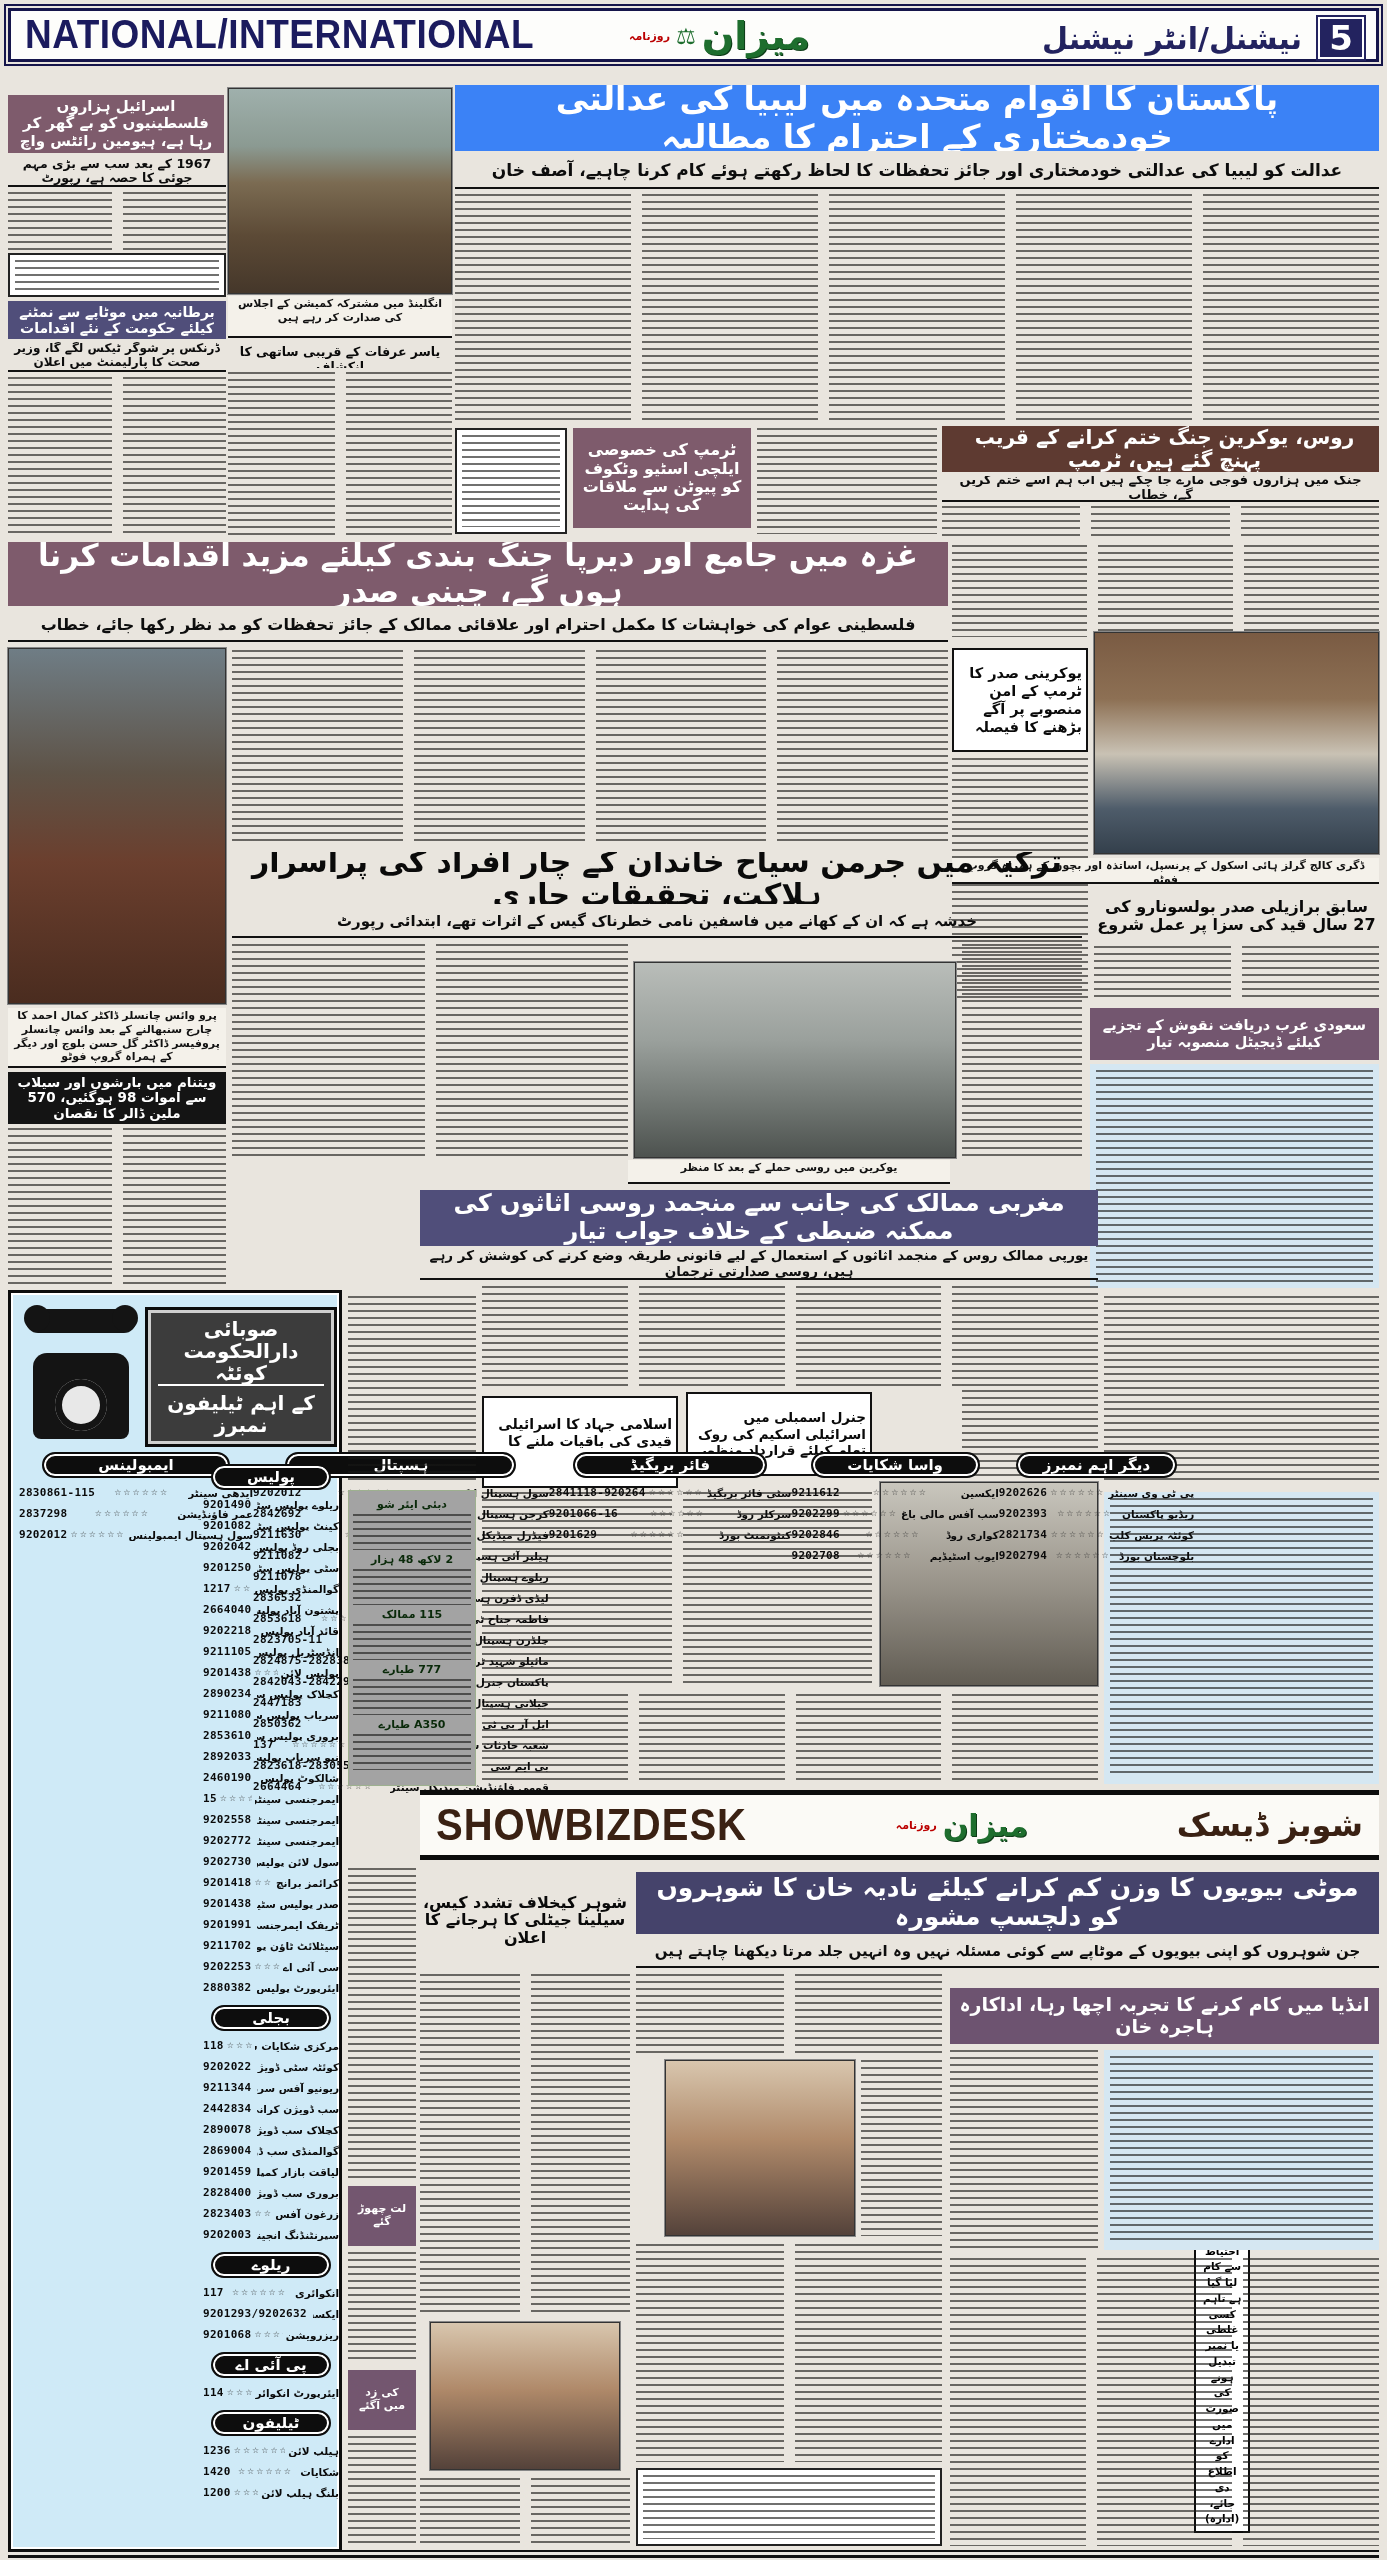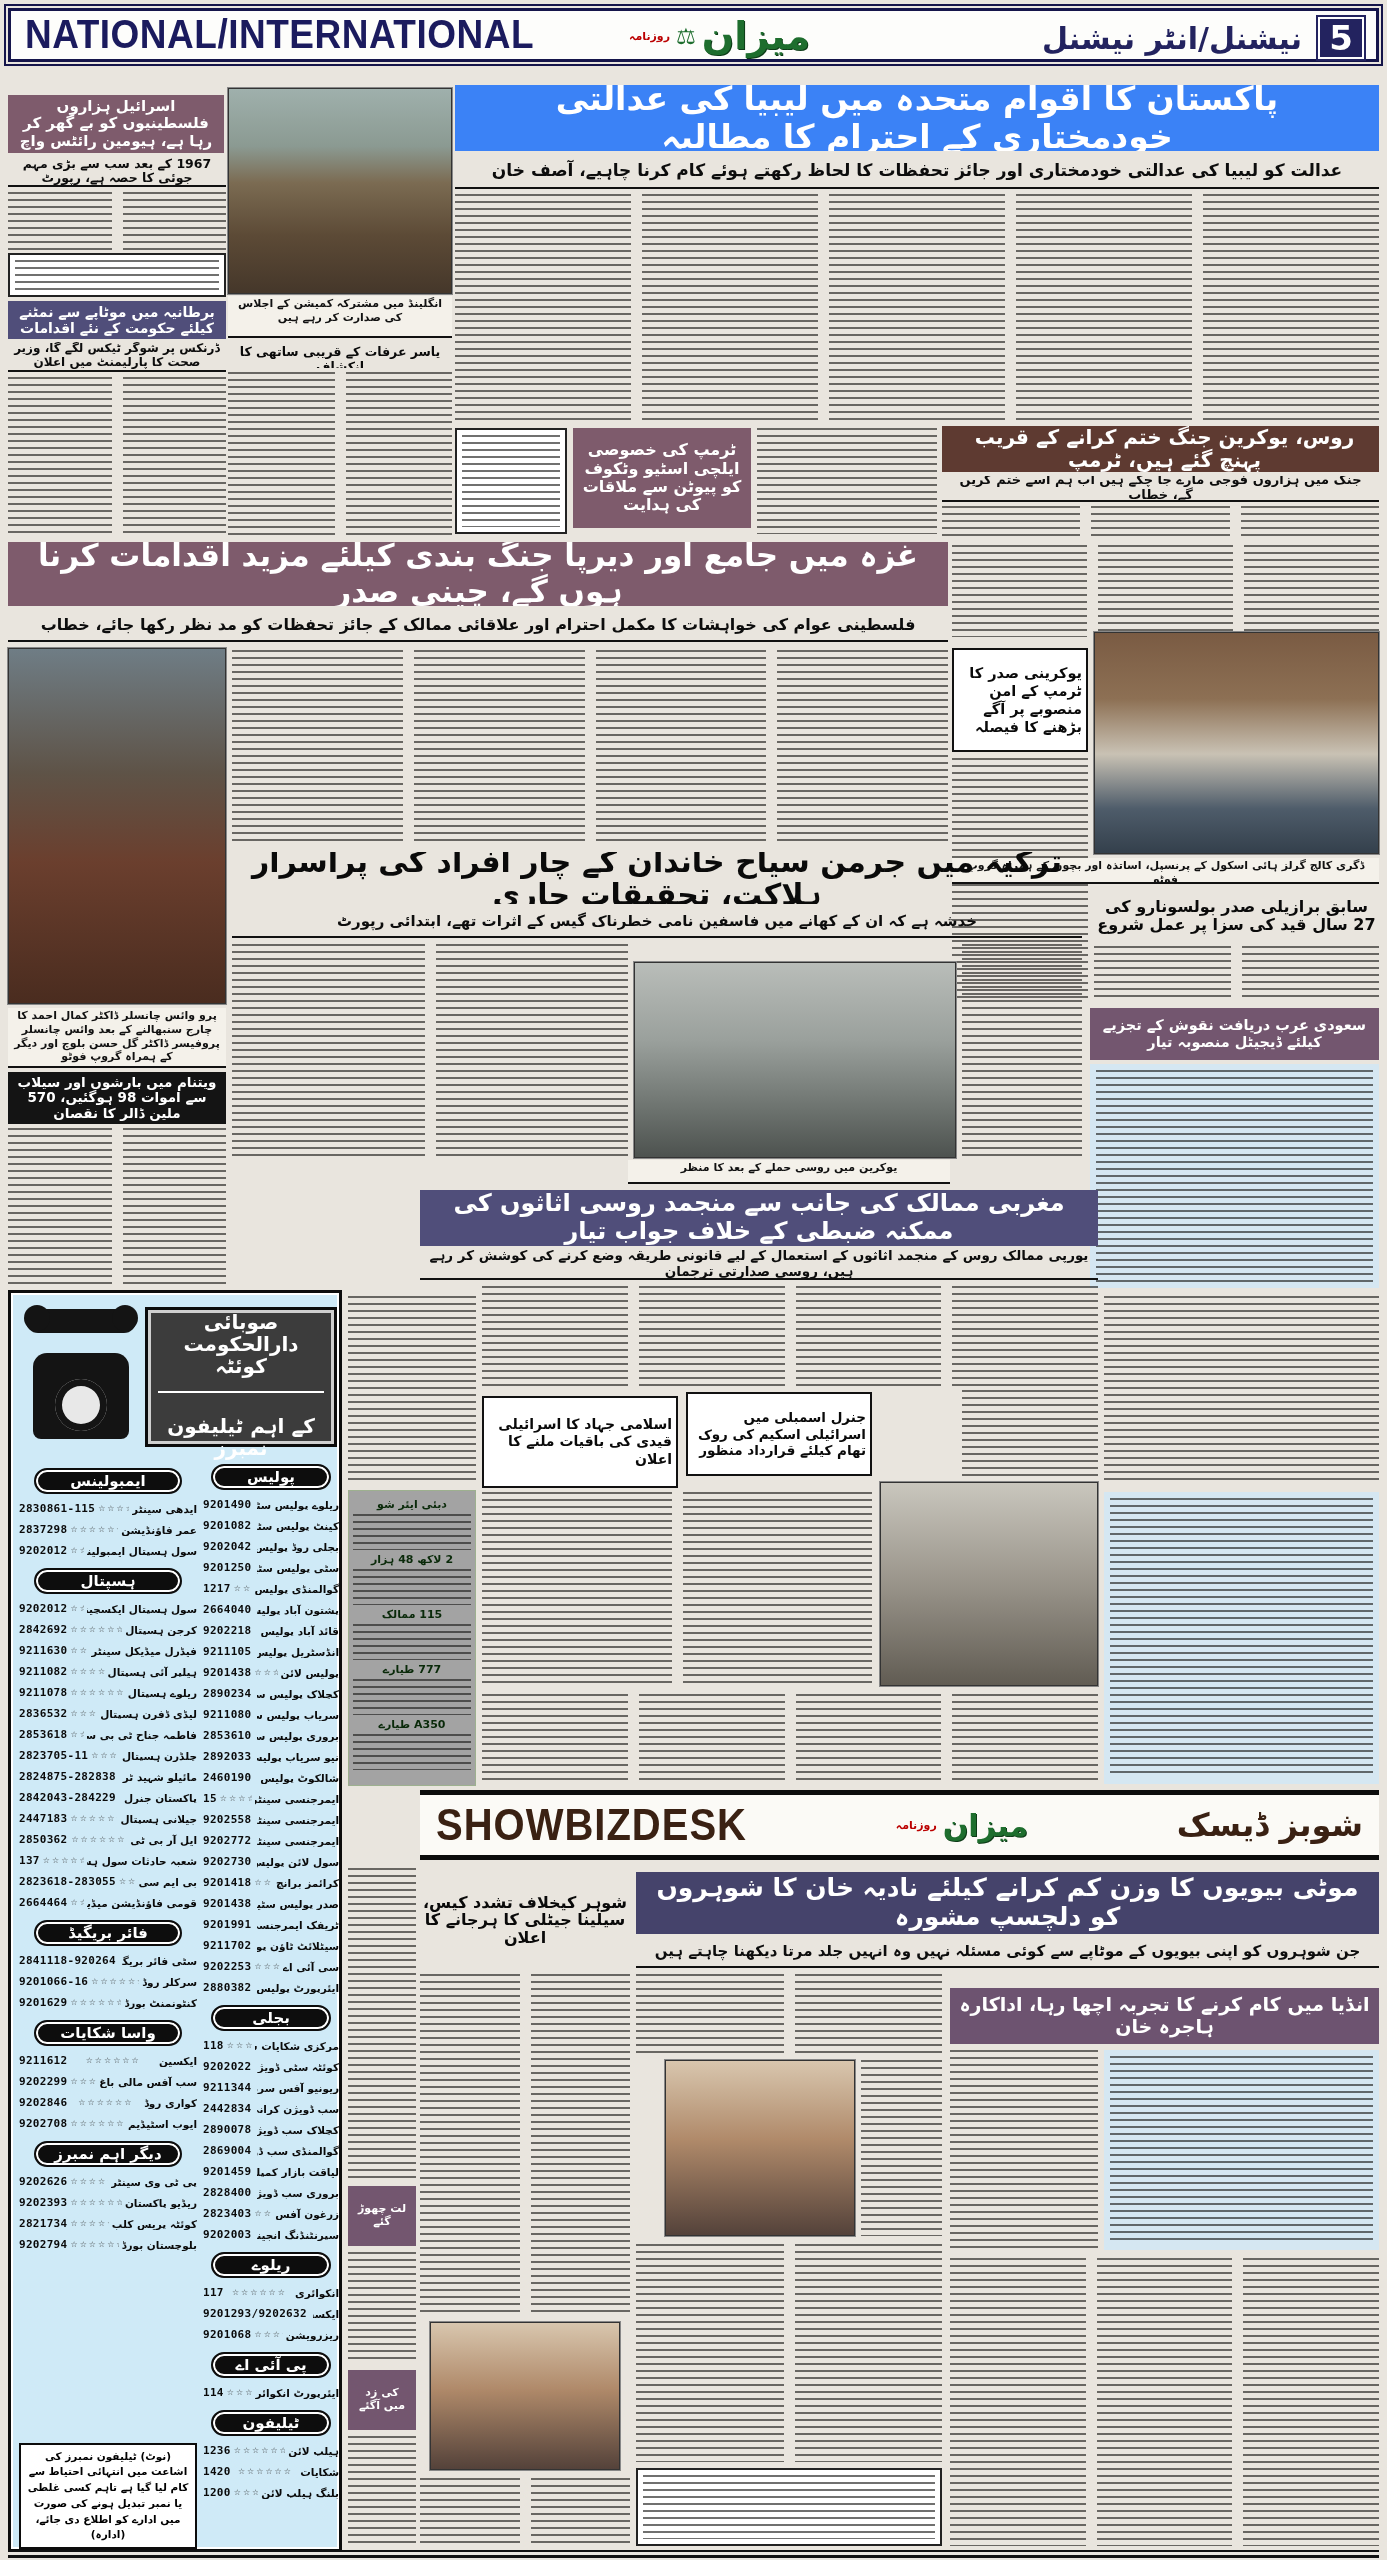--- a/index.html
+++ b/index.html
@@ -43,21 +43,21 @@
   .ph-gray{background:linear-gradient(180deg,#c9c6bd 0%,#99948a 50%,#615c53 100%);}
   .ph-face{background:linear-gradient(180deg,#d8c6ae 0%,#b08a6a 45%,#54423a 100%);}
   .cap{font-size:11px;font-weight:700;text-align:center;color:#111;border-bottom:2px solid #111;
        line-height:1.25;overflow:hidden;padding:1px 4px;background:#f4f1ea;}
   .lead{font-weight:800;font-size:12.5px;color:#0a0a0a;text-align:center;overflow:hidden;}
   
   .phonebox{border:3px solid #0c0c0c;background:#cfeaf7;box-shadow:inset 0 0 0 2px #fff;}
   .ptitle{background:#3c3c3c;border:3px solid #0c0c0c;box-shadow:inset 0 0 0 3px #cfcfcf;color:#fff;
           font-weight:900;text-align:center;display:flex;flex-direction:column;justify-content:center;gap:6px;
           font-size:20px;line-height:1.1;}
-  .ptitle .t1{border-bottom:2px solid #fff;padding-bottom:14px;margin:16px 10px;text-align:center;}
+  .ptitle .t1{border-bottom:2px solid #fff;padding-bottom:0;margin:0 10px;text-align:center;}
   .pill{background:#0d0d0d;color:#fff;font-weight:800;font-size:15px;text-align:center;border-radius:16px;
         border:2px solid #0d0d0d;box-shadow:inset 0 0 0 2px #fff;padding:2px 10px;margin:7px auto 4px;width:70%;}
   .prow{display:flex;align-items:center;height:21px;font-size:10.5px;font-weight:700;color:#0a0a0a;}
   .pnum{font-family:"DejaVu Sans Mono","Liberation Mono",monospace;font-weight:800;font-size:11px;letter-spacing:.3px;white-space:nowrap;}
   .pstars{flex:1;overflow:hidden;white-space:nowrap;font-size:8px;color:#333;letter-spacing:2px;margin:0 3px;text-align:center;}
   .plab{direction:rtl;text-align:right;white-space:nowrap;overflow:hidden;max-width:62%;}
   .pnote{border:2px solid #0c0c0c;background:#fff;font-size:10.5px;font-weight:700;text-align:center;
          padding:4px 6px;line-height:1.5;}
   .phoneicon{position:relative;}
   .phoneicon .hs{position:absolute;top:4px;left:4%;width:92%;height:24px;background:#141414;border-radius:14px;}
@@ -219,21 +219,21 @@
   <div class="abs phonebox" style="left:8px;top:1290px;width:334px;height:1262px;">
     <div class="abs phoneicon" style="left:10px;top:12px;width:120px;height:138px;">
       <div class="hs"></div>
         <div class="base"></div>
         <div class="dial"></div>
     </div>
     <div class="abs ptitle ur" style="left:134px;top:14px;width:192px;height:140px;">
       <span class="t1">صوبائی دارالحکومت کوئٹہ</span>
       <span>کے اہم ٹیلیفون نمبرز</span>
     </div>
-    <div id="phone-left-groups" class="abs" style="left:8px;top:168px;width:178px;height:1088px;display:flex;flex-direction:column;">
+    <div id="phone-left-groups" class="abs" style="left:8px;top:152px;width:178px;height:1088px;display:flex;flex-direction:row;">
         <div>
           <div class="pill ur">ایمبولینس</div>
           <div class="prow">
             <span class="pnum">2830861-115</span>
             <span class="pstars">☆☆☆☆☆☆</span>
             <span class="plab ur">ایدھی سینٹر</span>
           </div>
           <div class="prow">
             <span class="pnum">2837298</span>
             <span class="pstars">☆☆☆☆☆☆</span>

